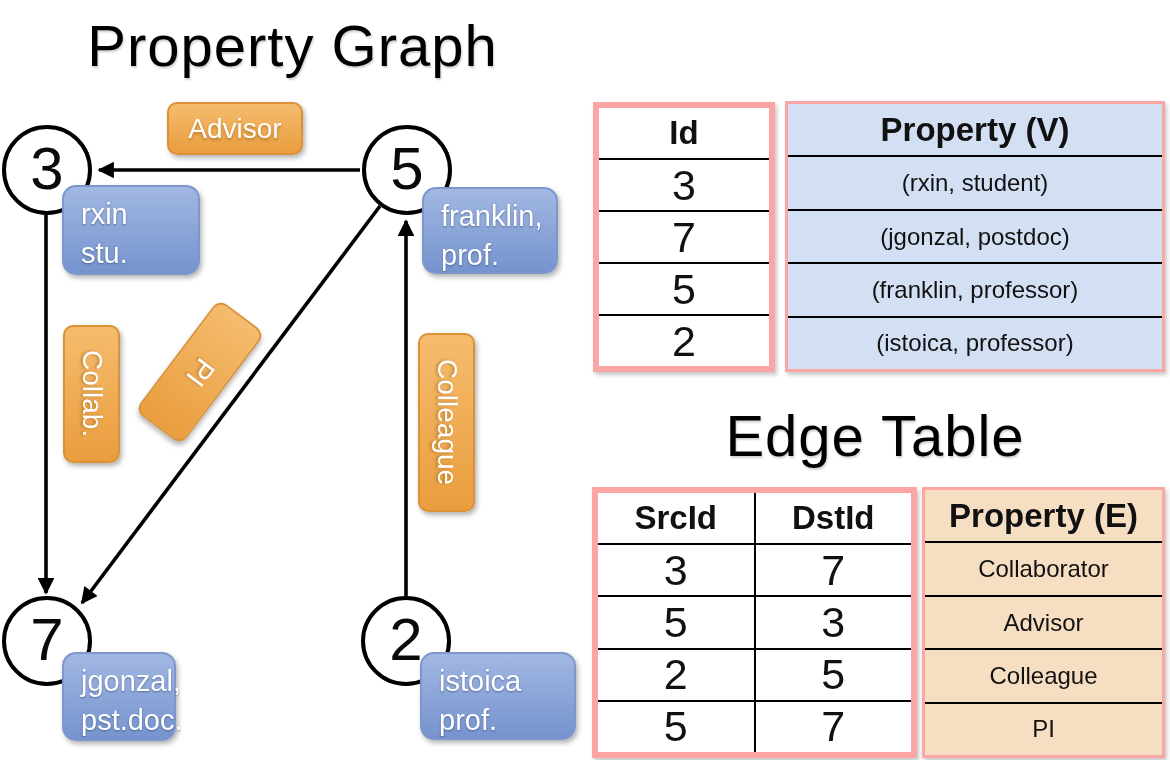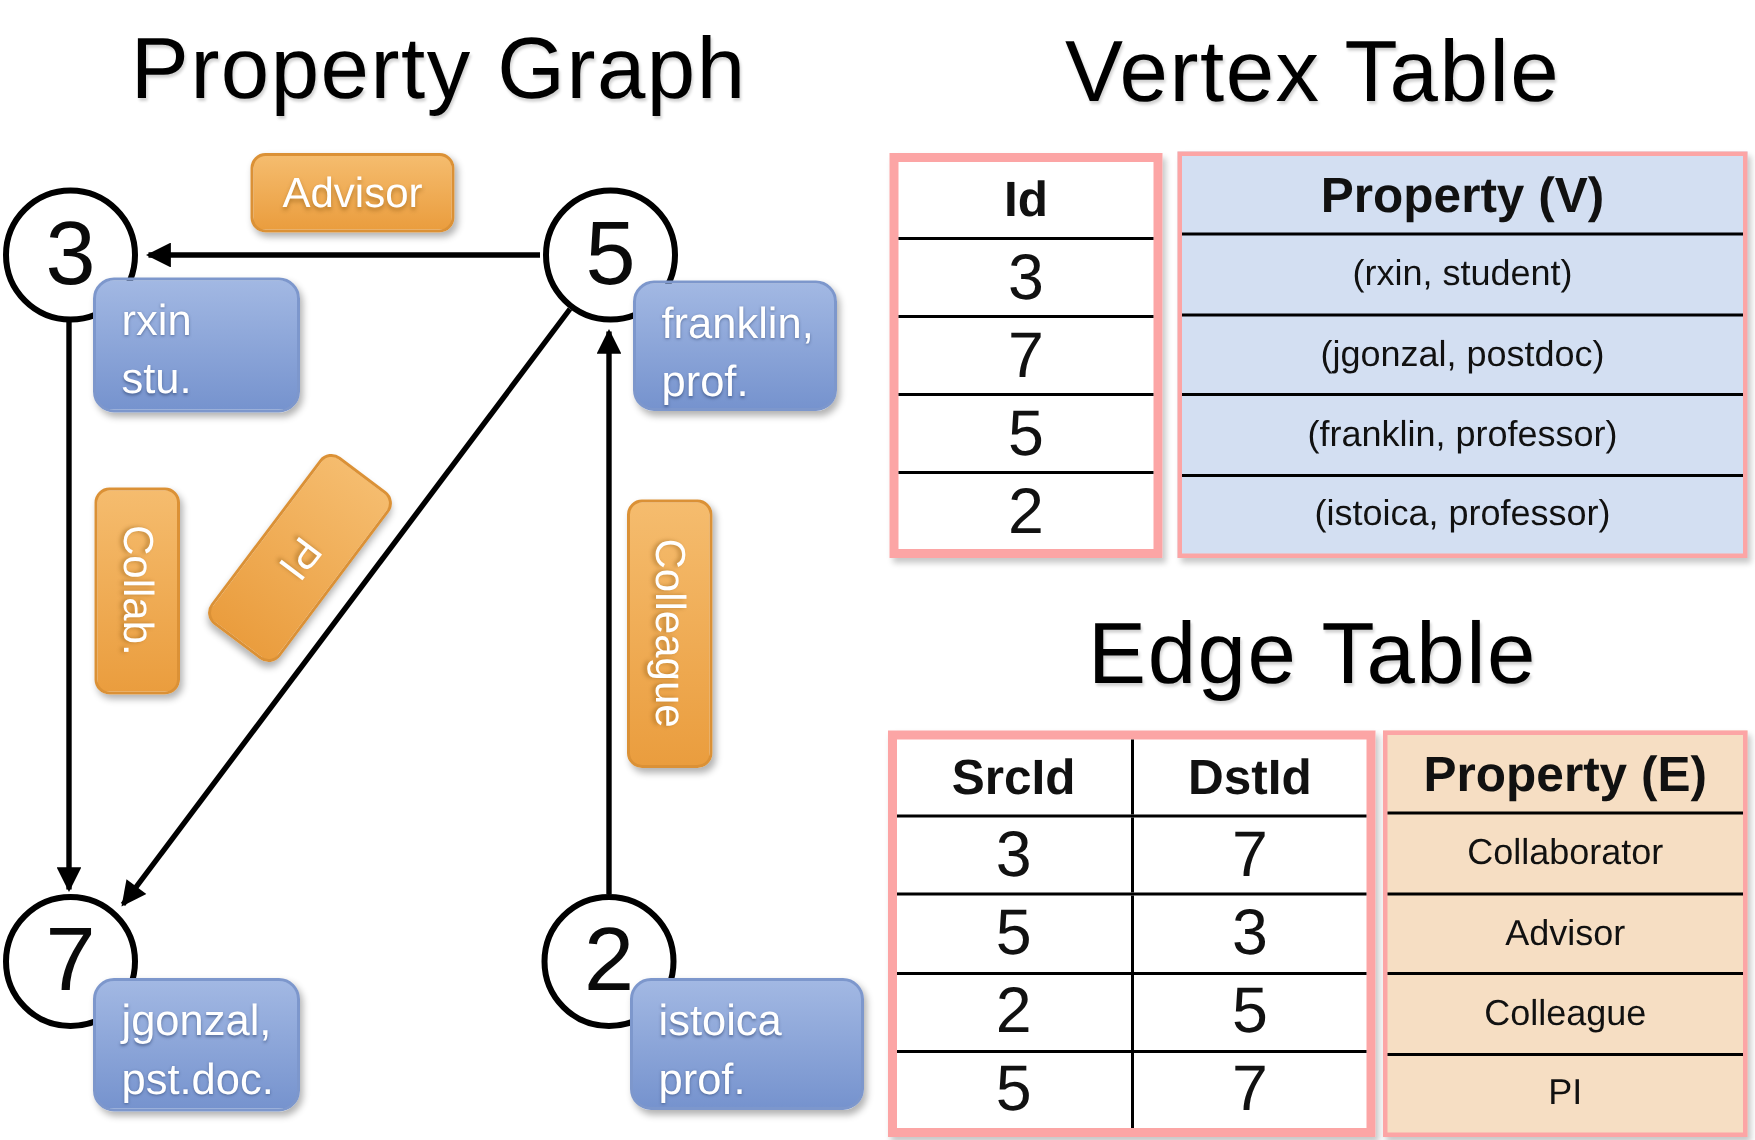--- a/index.html
+++ b/index.html
@@ -53,21 +53,20 @@
   .tbl .cell.divider{border-right:2px solid #000;}
   #vertex-prop-table{background:var(--vertex-fill);}
   #edge-prop-table{background:var(--edge-fill);}
 </style>
 </head>
 <body>
 
 <div class="stage">
 
   <div class="big-title" id="title-graph">Property Graph</div>
-  <div class="big-title" id="title-vertex">Vertex Table</div>
   <div class="big-title" id="title-edge">Edge Table</div>
 
   <svg class="edges" width="585" height="760" viewBox="0 0 585 760">
     <defs>
       <marker id="arrow" viewBox="0 0 10 10" refX="9" refY="5" markerWidth="5.2" markerHeight="4.6" orient="auto-start-reverse">
         <path d="M0,0 L10,5 L0,10 z" fill="#000"></path>
       </marker>
     </defs>
     <line x1="360" y1="170" x2="99" y2="170" stroke="#000" stroke-width="3.6" marker-end="url(#arrow)"></line>
     <line x1="46" y1="214" x2="46" y2="593" stroke="#000" stroke-width="3.6" marker-end="url(#arrow)"></line>
@@ -86,21 +85,21 @@
   <div class="elabel vert" style="left:418px;top:333px;width:57px;height:179px;">Colleague</div>
 
   <div class="vprop" style="left:62px;top:185px;width:138px;height:90px;">
     <div>rxin</div>
     <div>stu.</div>
   </div>
   <div class="vprop" style="left:422px;top:187px;width:136px;height:87px;">
     <div>franklin,</div>
     <div>prof.</div>
   </div>
-  <div class="vprop" style="left:62px;top:652px;width:138px;height:89px;">
+  <div class="vprop" style="left:62px;top:652px;width:114px;height:89px;">
     <div>jgonzal,</div>
     <div>pst.doc.</div>
   </div>
   <div class="vprop" style="left:420px;top:652px;width:156px;height:88px;">
     <div>istoica</div>
     <div>prof.</div>
   </div>
 
   <div class="tbl" id="vertex-id-table" style="left:593px;top:102px;width:182px;height:270px;">
     <div class="row hdr">Id</div>

